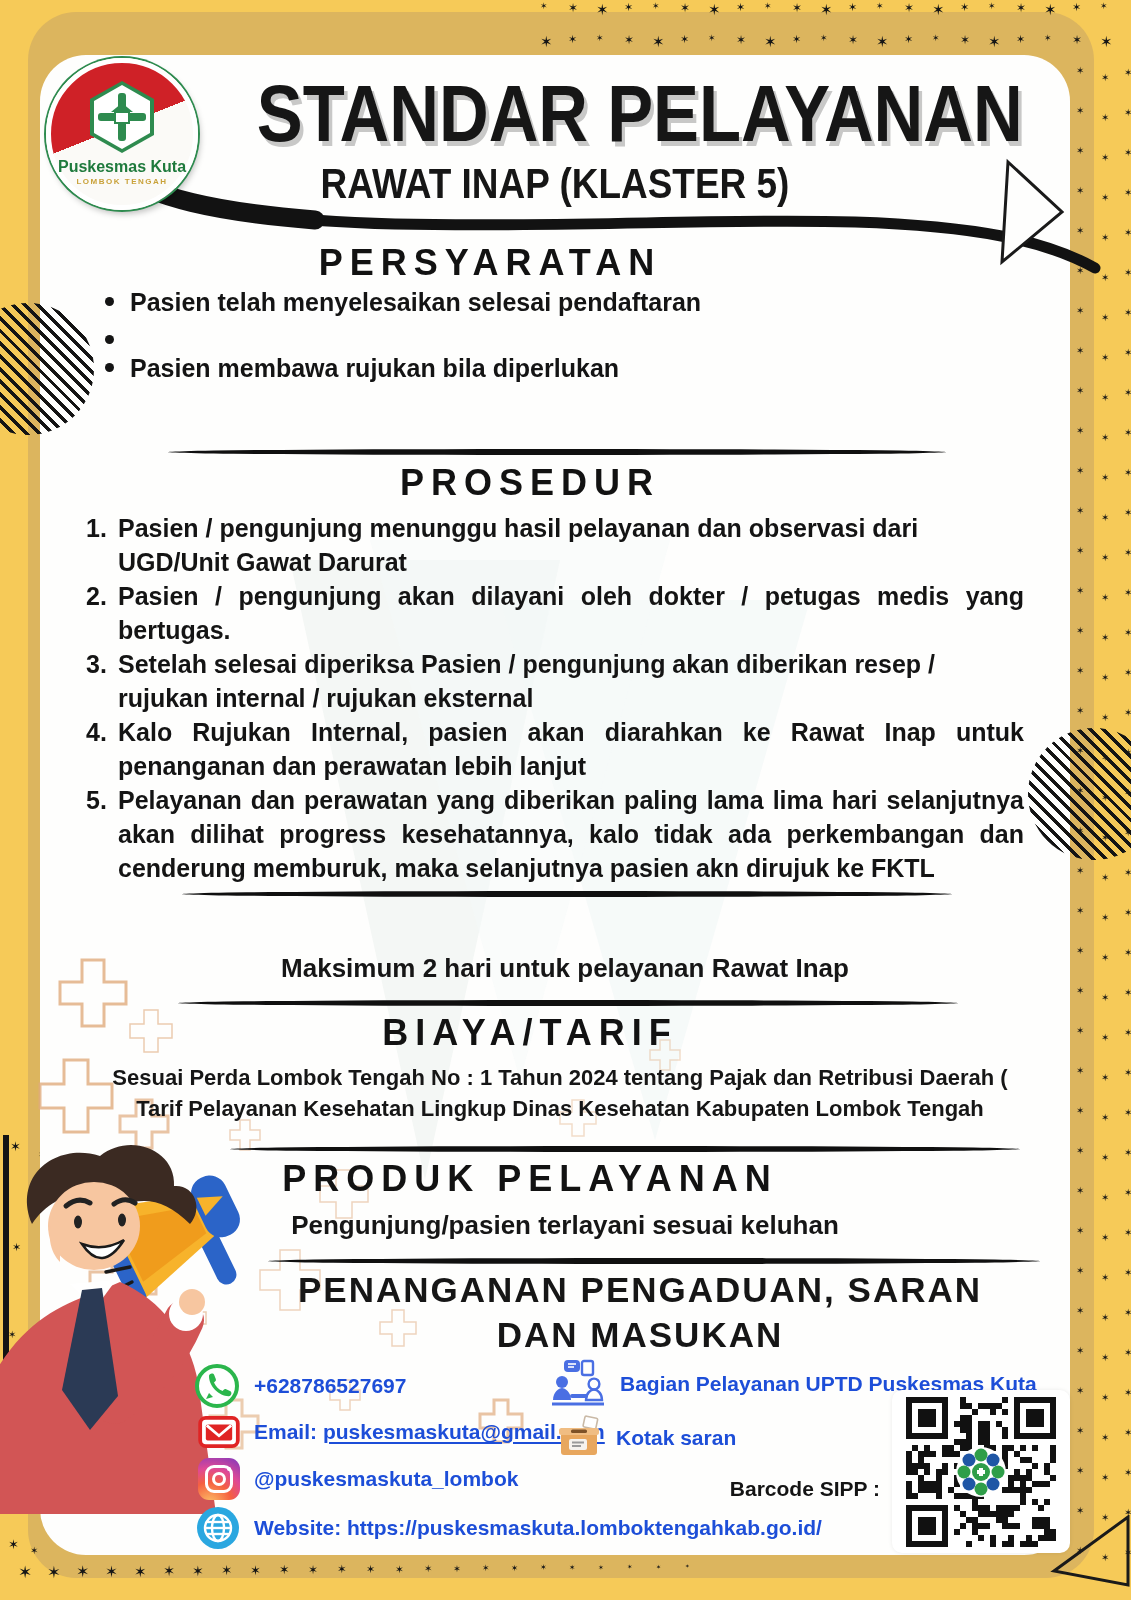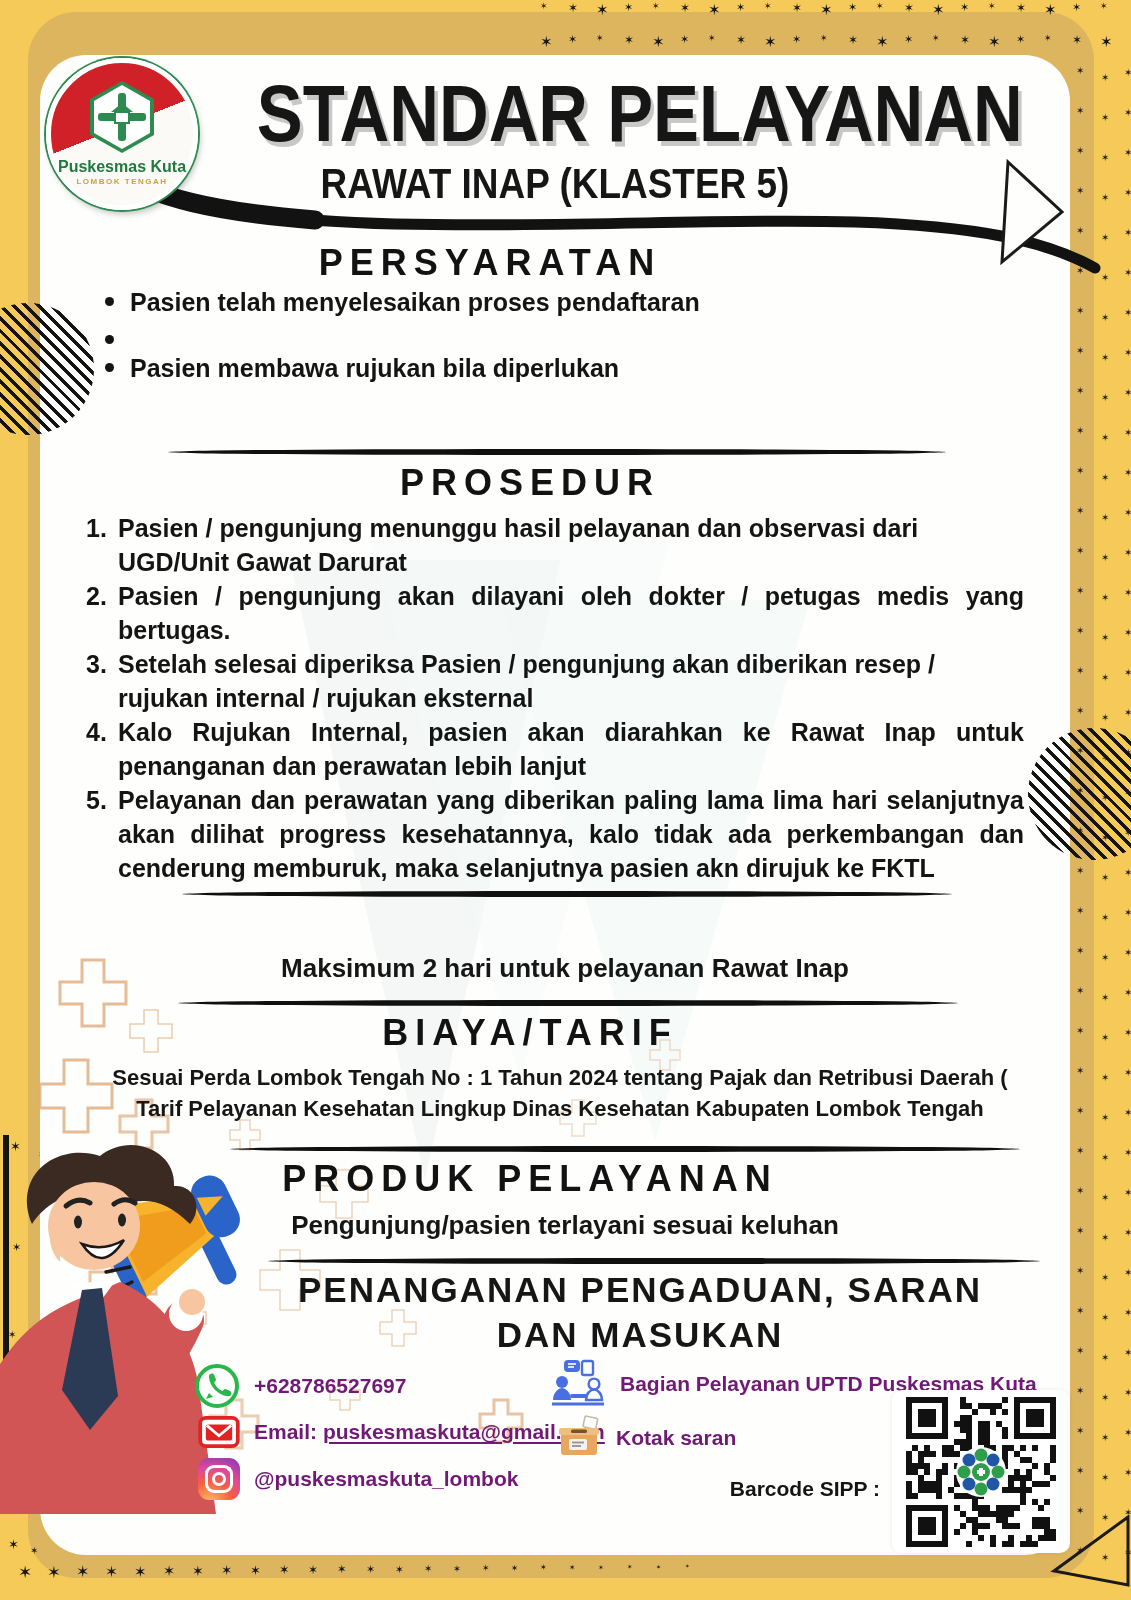--- a/index.html
+++ b/index.html
@@ -67,21 +67,21 @@
   .b-item { display:flex; gap:16px; margin-bottom:10px; font-size:25px; font-weight:700; line-height:28px; }
   .b-dot { flex:0 0 auto; width:9px; height:9px; border-radius:50%; background:#141414; margin-top:9px; }
 
   .p-list { position:absolute; left:86px; top:511px; width:938px; z-index:5; }
   .p-item { position:relative; padding-left:32px; font-size:25px; font-weight:700; line-height:34px; }
   .p-num { position:absolute; left:0; top:0; }
   .jt { text-align:justify; }
 
   
   .c-row { position:absolute; display:flex; align-items:center; gap:14px; z-index:7;
-           font-size:21px; font-weight:700; color:#701a75; }
+           font-size:21px; font-weight:700; color:#1d4ed8; }
   .c-ico { flex:0 0 auto; display:block; }
   .u { text-decoration:underline; text-decoration-thickness:2px; text-underline-offset:3px; }
 
   .ico-wa { width:46px; height:46px; }
   .ico-mail { width:42px; height:32px; }
   .ico-ig { width:42px; height:42px; border-radius:11px;
      background:radial-gradient(circle at 28% 110%, #fdc468 0%, #f56040 40%, #df4996 65%, #8a3ab9 95%);
      position:relative; }
   .ico-ig .frame { position:absolute; inset:7px; border:3px solid #fff; border-radius:9px; }
   .ico-ig .lens { position:absolute; left:14px; top:14px; width:14px; height:14px; border:3px solid #fff; border-radius:50%; }
@@ -351,21 +351,21 @@
     <polygon points="18,12 72,62 12,112" fill="#fefefd" stroke="#1a1a1a" stroke-width="3"></polygon>
   </svg>
   <svg class="tri-bottom" width="91" height="85" viewBox="0 0 91 85">
     <polygon points="88,2 88,70 14,56" fill="none" stroke="#1a1a1a" stroke-width="3"></polygon>
   </svg>
 
   <div class="sec-h" style="top:242px; left:-25px;">PERSYARATAN</div>
   <div class="b-list">
     <div class="b-item">
         <span class="b-dot"></span>
-        <span>Pasien telah menyelesaikan proses pendaftaran</span>
+        <span>Pasien telah menyelesaikan selesai pendaftaran</span>
       </div>
     <div class="b-item">
         <span class="b-dot"></span>
       </div>
     <div class="b-item">
         <span class="b-dot"></span>
         <span>Pasien membawa rujukan bila diperlukan</span>
       </div>
   </div>
 
@@ -434,20 +434,31 @@
 
   <div class="c-row" style="left:198px; top:1458px;">
     <span class="c-ico ico-ig">
         <span class="frame"></span>
         <span class="lens"></span>
         <span class="dot"></span>
       </span>
     <span>@puskesmaskuta_lombok</span>
   </div>
 
+  <div class="c-row" style="left:196px; top:1506px;">
+    <svg class="c-ico" width="44" height="44" viewBox="0 0 44 44">
+      <circle cx="22" cy="22" r="21" fill="#2aa7e0"></circle>
+      <circle cx="22" cy="22" r="13" fill="none" stroke="#fff" stroke-width="2.4"></circle>
+      <ellipse cx="22" cy="22" rx="6" ry="13" fill="none" stroke="#fff" stroke-width="2.4"></ellipse>
+      <line x1="9" y1="22" x2="35" y2="22" stroke="#fff" stroke-width="2.4"></line>
+      <line x1="11" y1="16" x2="33" y2="16" stroke="#fff" stroke-width="2.4"></line>
+      <line x1="11" y1="28" x2="33" y2="28" stroke="#fff" stroke-width="2.4"></line>
+    </svg>
+    <span>Website: https://puskesmaskuta.lomboktengahkab.go.id/</span>
+  </div>
 
   <div class="c-row" style="left:550px; top:1358px;">
     <svg class="c-ico" width="56" height="52" viewBox="0 0 56 52">
       <rect x="14" y="2" width="16" height="12" rx="4" fill="#4a6fe3"></rect>
       <line x1="18" y1="6" x2="26" y2="6" stroke="#fff" stroke-width="1.6"></line>
       <line x1="18" y1="9" x2="24" y2="9" stroke="#fff" stroke-width="1.6"></line>
       <rect x="32" y="3" width="11" height="14" rx="2" fill="none" stroke="#4a6fe3" stroke-width="2.4"></rect>
       <circle cx="12" cy="24" r="6" fill="#4a6fe3"></circle>
       <path d="M3,42 c0,-8 6,-12 9,-12 c3,0 9,4 9,12 z" fill="#4a6fe3"></path>
       <circle cx="44" cy="26" r="5.4" fill="none" stroke="#4a6fe3" stroke-width="2.4"></circle>

